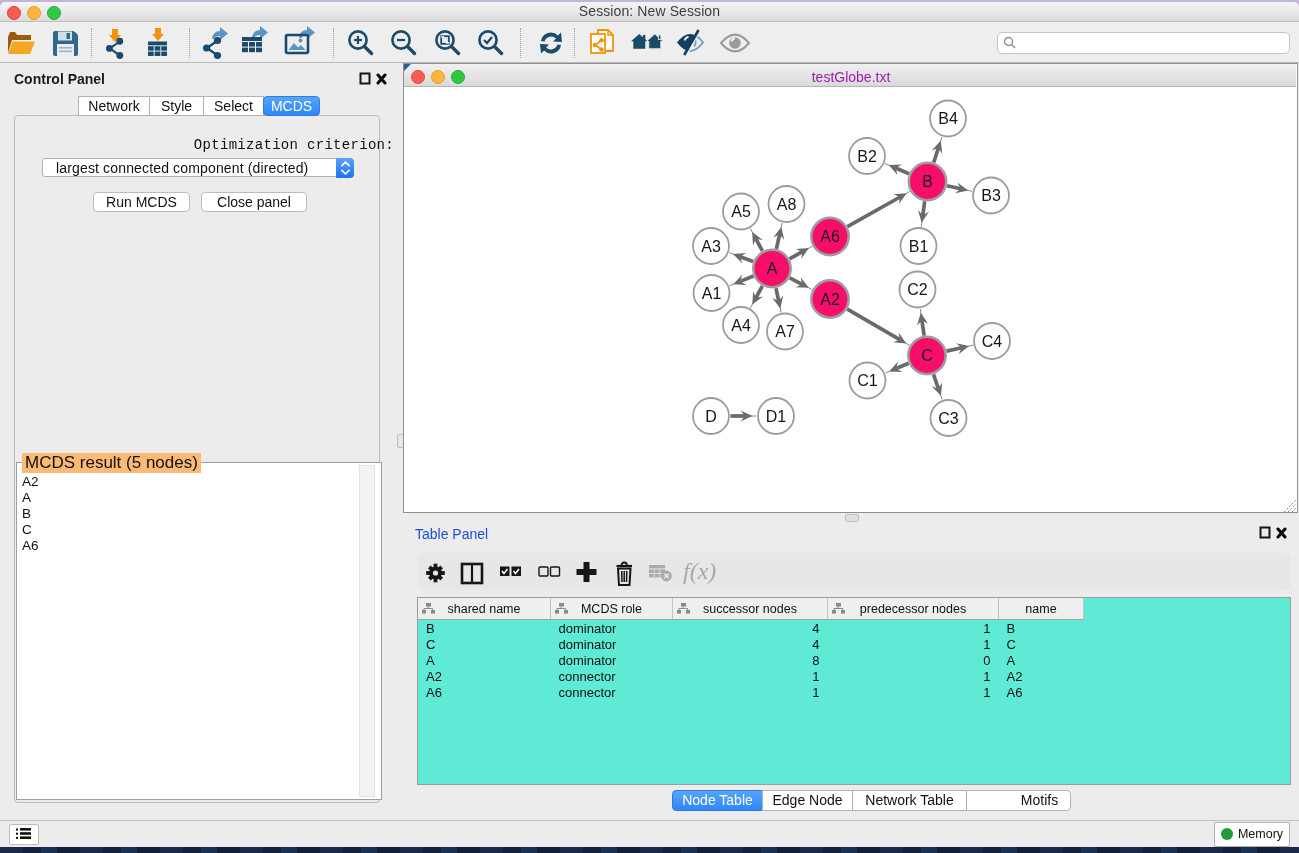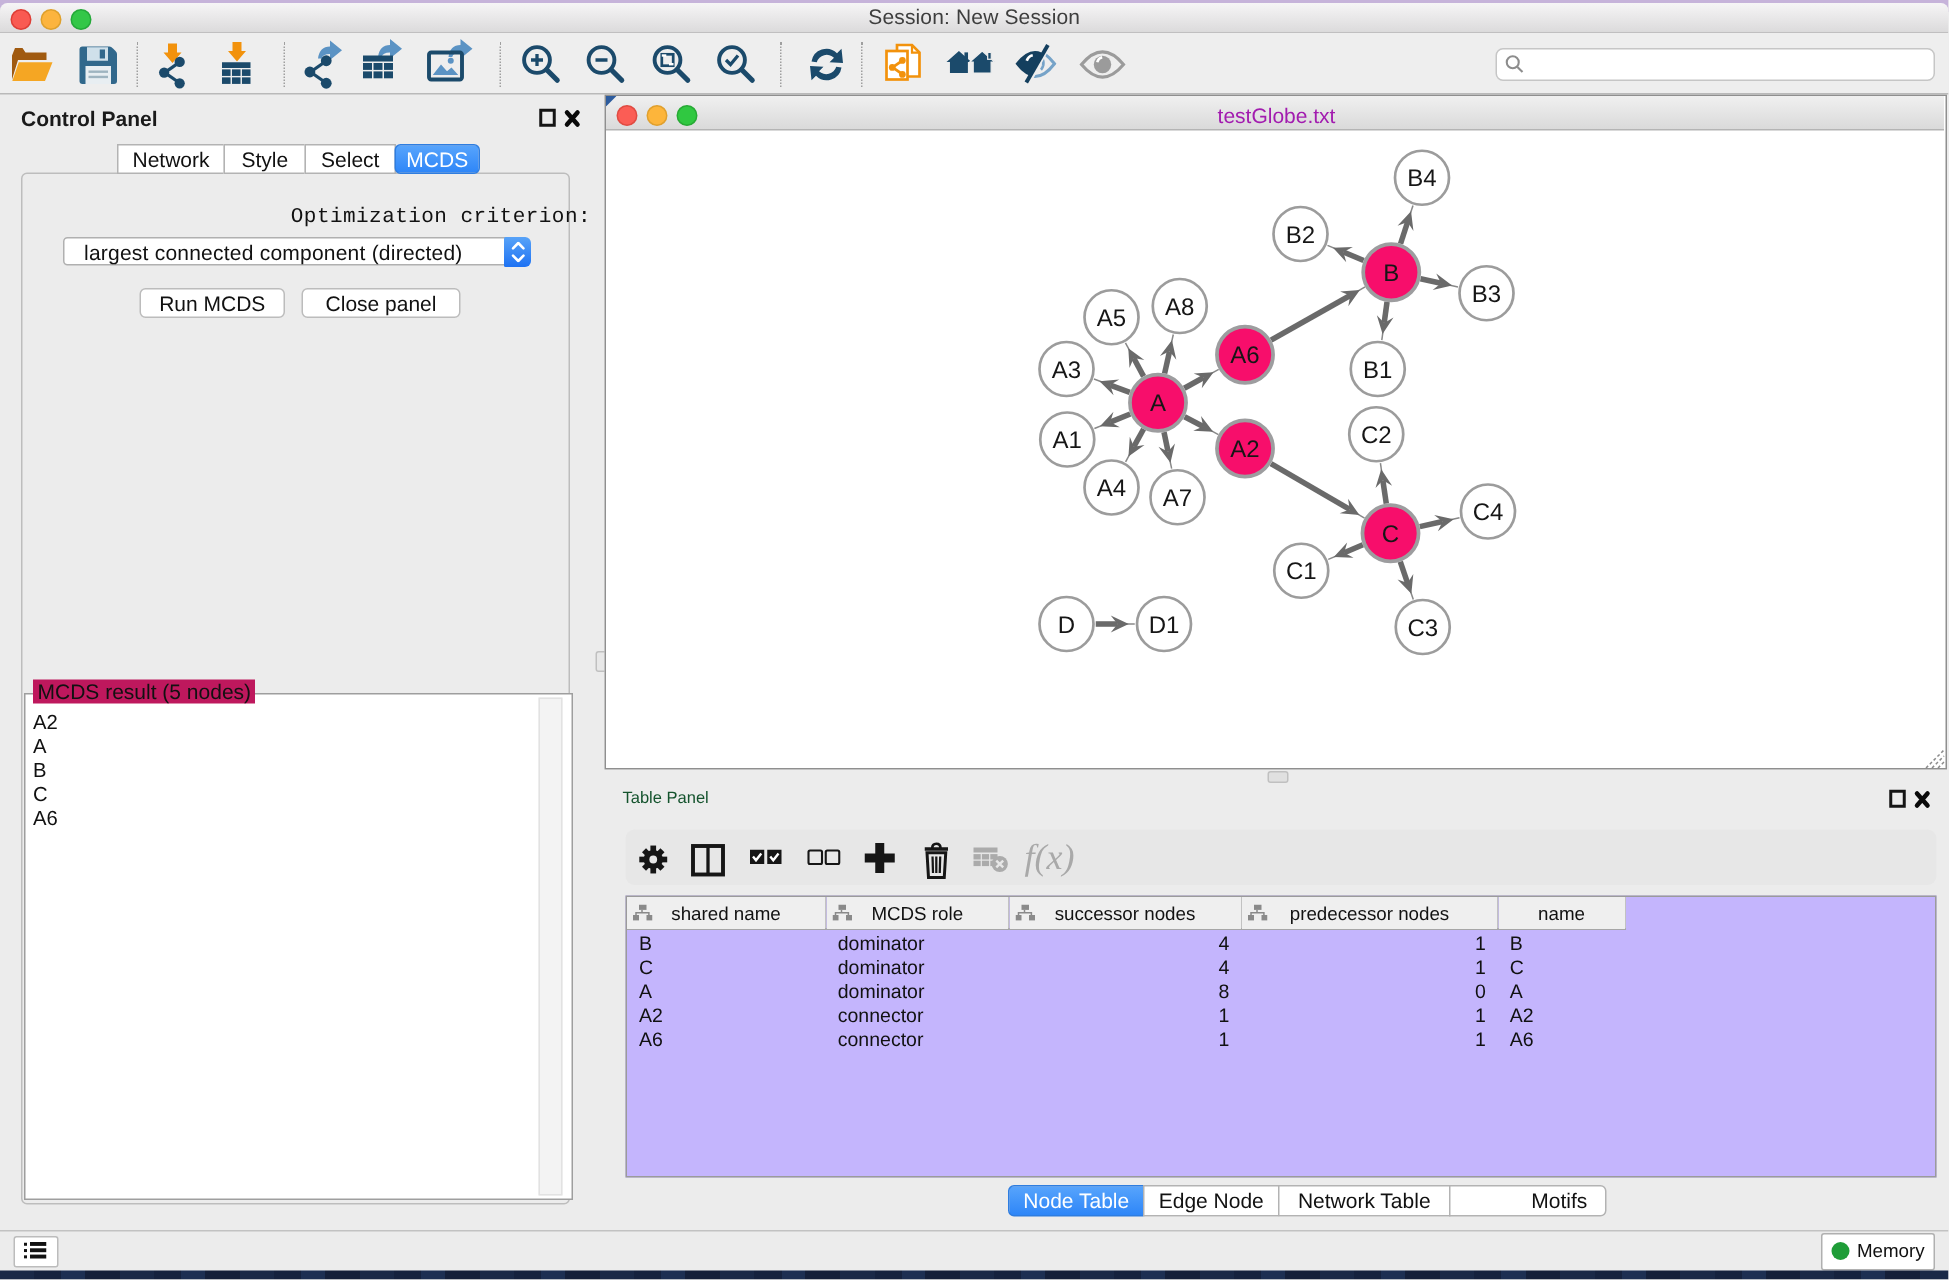--- a/index.html
+++ b/index.html
@@ -20,26 +20,26 @@
   .searchbox{left:997px;top:32px;width:291px;height:20px;background:#fff;border:1px solid #c6c6c6;border-radius:5px;}
   .panelTitle{font-size:14px;color:#1a1a1a;}
   .tabrow{top:96px;height:20px;}
   .tab{position:absolute;top:0;height:18px;background:#fff;border:1px solid #b3b3b3;
        font-size:14px;color:#111;text-align:center;line-height:18px;}
   .tabsel{background:linear-gradient(#57a4fc,#2e86f8);color:#fff;border-color:#2e7de0;}
   .cpanel{left:14px;top:115px;width:364px;height:686px;border:1px solid #bdbdbd;border-radius:4px;background:#ececec;}
   .btn{position:absolute;background:#fff;border:1px solid #bcbcbc;border-radius:4px;
        font-size:14px;color:#111;text-align:center;}
   .grp{left:16px;top:462px;width:364px;height:336px;background:#fff;border:1px solid #9e9e9e;}
-  .grplabel{position:absolute;left:5px;top:-10px;background:#be185d;padding:0 3px;font-size:14px;color:#111;}
+  .grplabel{position:absolute;left:5px;top:-10px;background:#fdba74;padding:0 3px;font-size:17px;color:#111;}
   .listitem{font-size:13.5px;line-height:16px;color:#111;}
   .nwin{left:403px;top:63px;width:895px;height:450px;border:1px solid #8f8f8f;background:#fff;box-sizing:border-box;}
   .nwintitle{left:0;top:0;width:892px;height:22px;background:linear-gradient(#f0f0f0,#dadada);
      border-bottom:1px solid #b4b4b4;}
-  .tpanel-title{font-size:11px;color:#14532d;}
+  .tpanel-title{font-size:14px;color:#1d4ed8;}
   table.dt{border-collapse:collapse;table-layout:fixed;font-size:13px;color:#111;}
   table.dt th{background:#efefef;border-right:1px solid #c2c2c2;border-bottom:1px solid #a6a6a6;
      font-weight:normal;height:21px;padding:0;position:relative;font-size:12.5px;}
   table.dt td{height:16px;padding:0 8px;border:none;}
   .btabs{top:790px;height:21px;}
   .btab{position:absolute;top:0;height:19px;background:#fff;border:1px solid #b3b3b3;
       font-size:14px;color:#111;text-align:center;line-height:19px;}
   .btab.tabsel{background:linear-gradient(#57a4fc,#2e86f8);color:#fff;border-color:#2e7de0;}
   .statusbar{left:0;top:820px;width:1299px;height:27px;background:#ececec;border-top:1px solid #c2c2c2;}
 </style>
@@ -395,21 +395,21 @@
       <rect x="5.6" y="4.4" width="4.8" height="3.6"></rect>
       <rect x="11.2" y="4.4" width="4.8" height="3.6"></rect>
 <rect x="0" y="8.8" width="4.8" height="3.6"></rect>
       <rect x="5.6" y="8.8" width="4.8" height="3.6"></rect>
       <rect x="11.2" y="8.8" width="4.8" height="3.6"></rect>
 <circle cx="17.5" cy="11" r="5.4"></circle>
 <path d="M15.2 8.7 L19.8 13.3 M19.8 8.7 L15.2 13.3" stroke="#e7e7e7" stroke-width="1.6"></path>
 </g>
     <text x="278" y="26" font-family="Liberation Serif, serif" font-style="italic" font-size="24" fill="#a9a9a9">f(x)</text>
   </svg>
-<div class="abs" style="left:417px;top:597px;width:874px;height:188px;background:#c4b5fd;border:1px solid #9b9b9b;box-sizing:border-box;overflow:hidden;">
+<div class="abs" style="left:417px;top:597px;width:874px;height:188px;background:#5eead4;border:1px solid #9b9b9b;box-sizing:border-box;overflow:hidden;">
 <table class="dt">
       <thead>
         <tr>
           <th style="width:132px;"><svg width="13" height="11" viewBox="0 0 13 11" style="position:absolute;left:4px;top:5px;">
               <g fill="#8a8a8a">
                 <rect x="4" y="0" width="5" height="3.6"></rect>
                 <rect x="0" y="7" width="4" height="3.6"></rect>
                 <rect x="9" y="7" width="4" height="3.6"></rect>
                 <path d="M6 3.6 L6 5.5 L2 5.5 L2 7 M6 5.5 L10.6 5.5 L10.6 7" stroke="#8a8a8a" fill="none" stroke-width="1"></path>
               </g>

